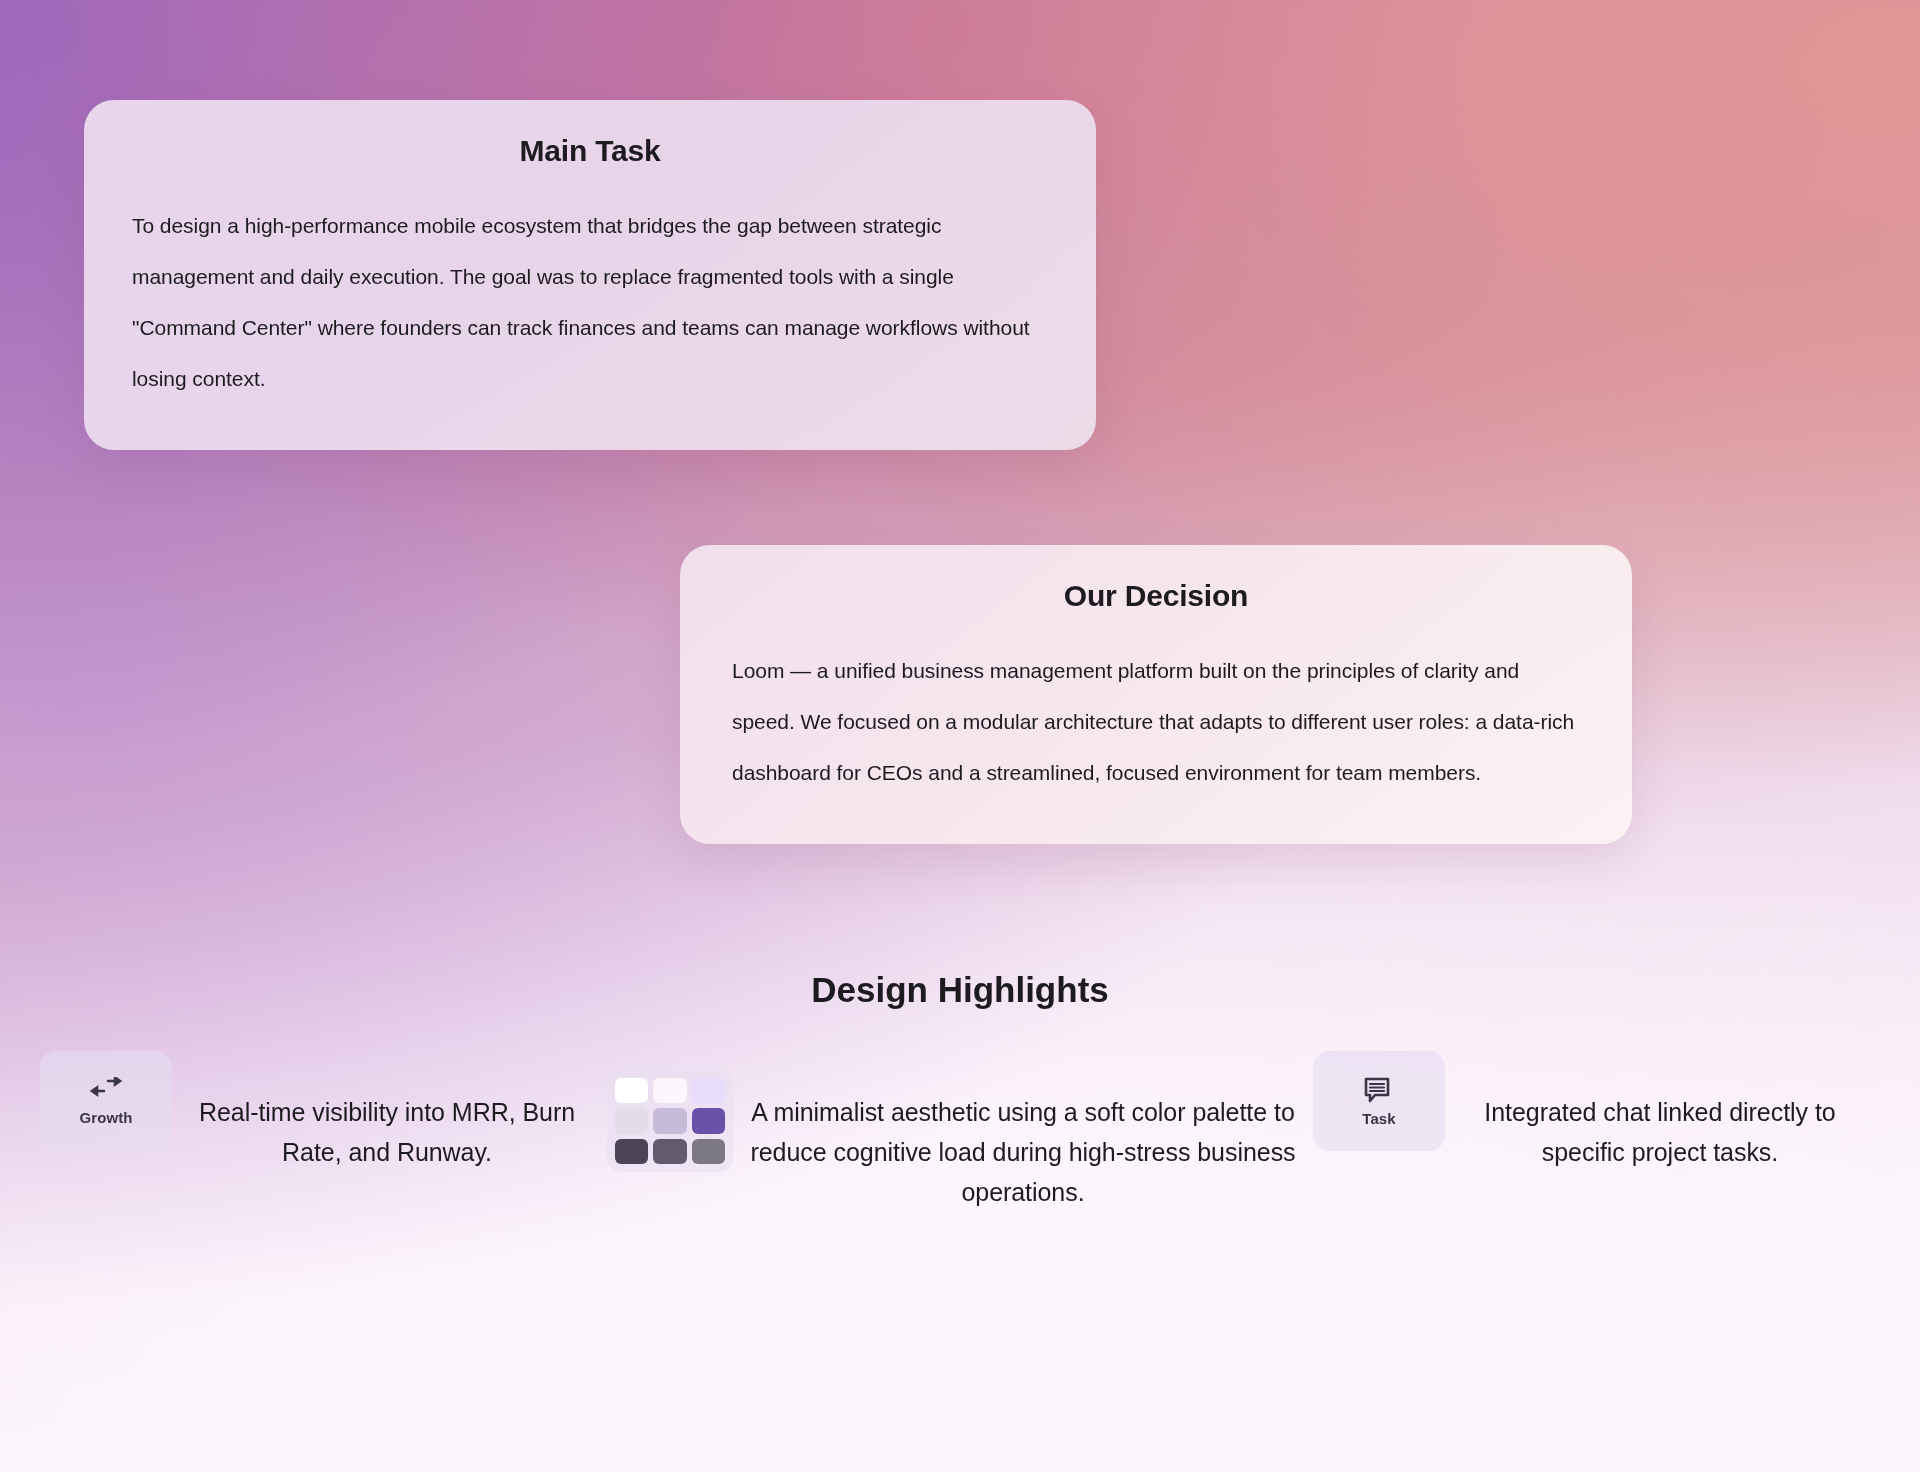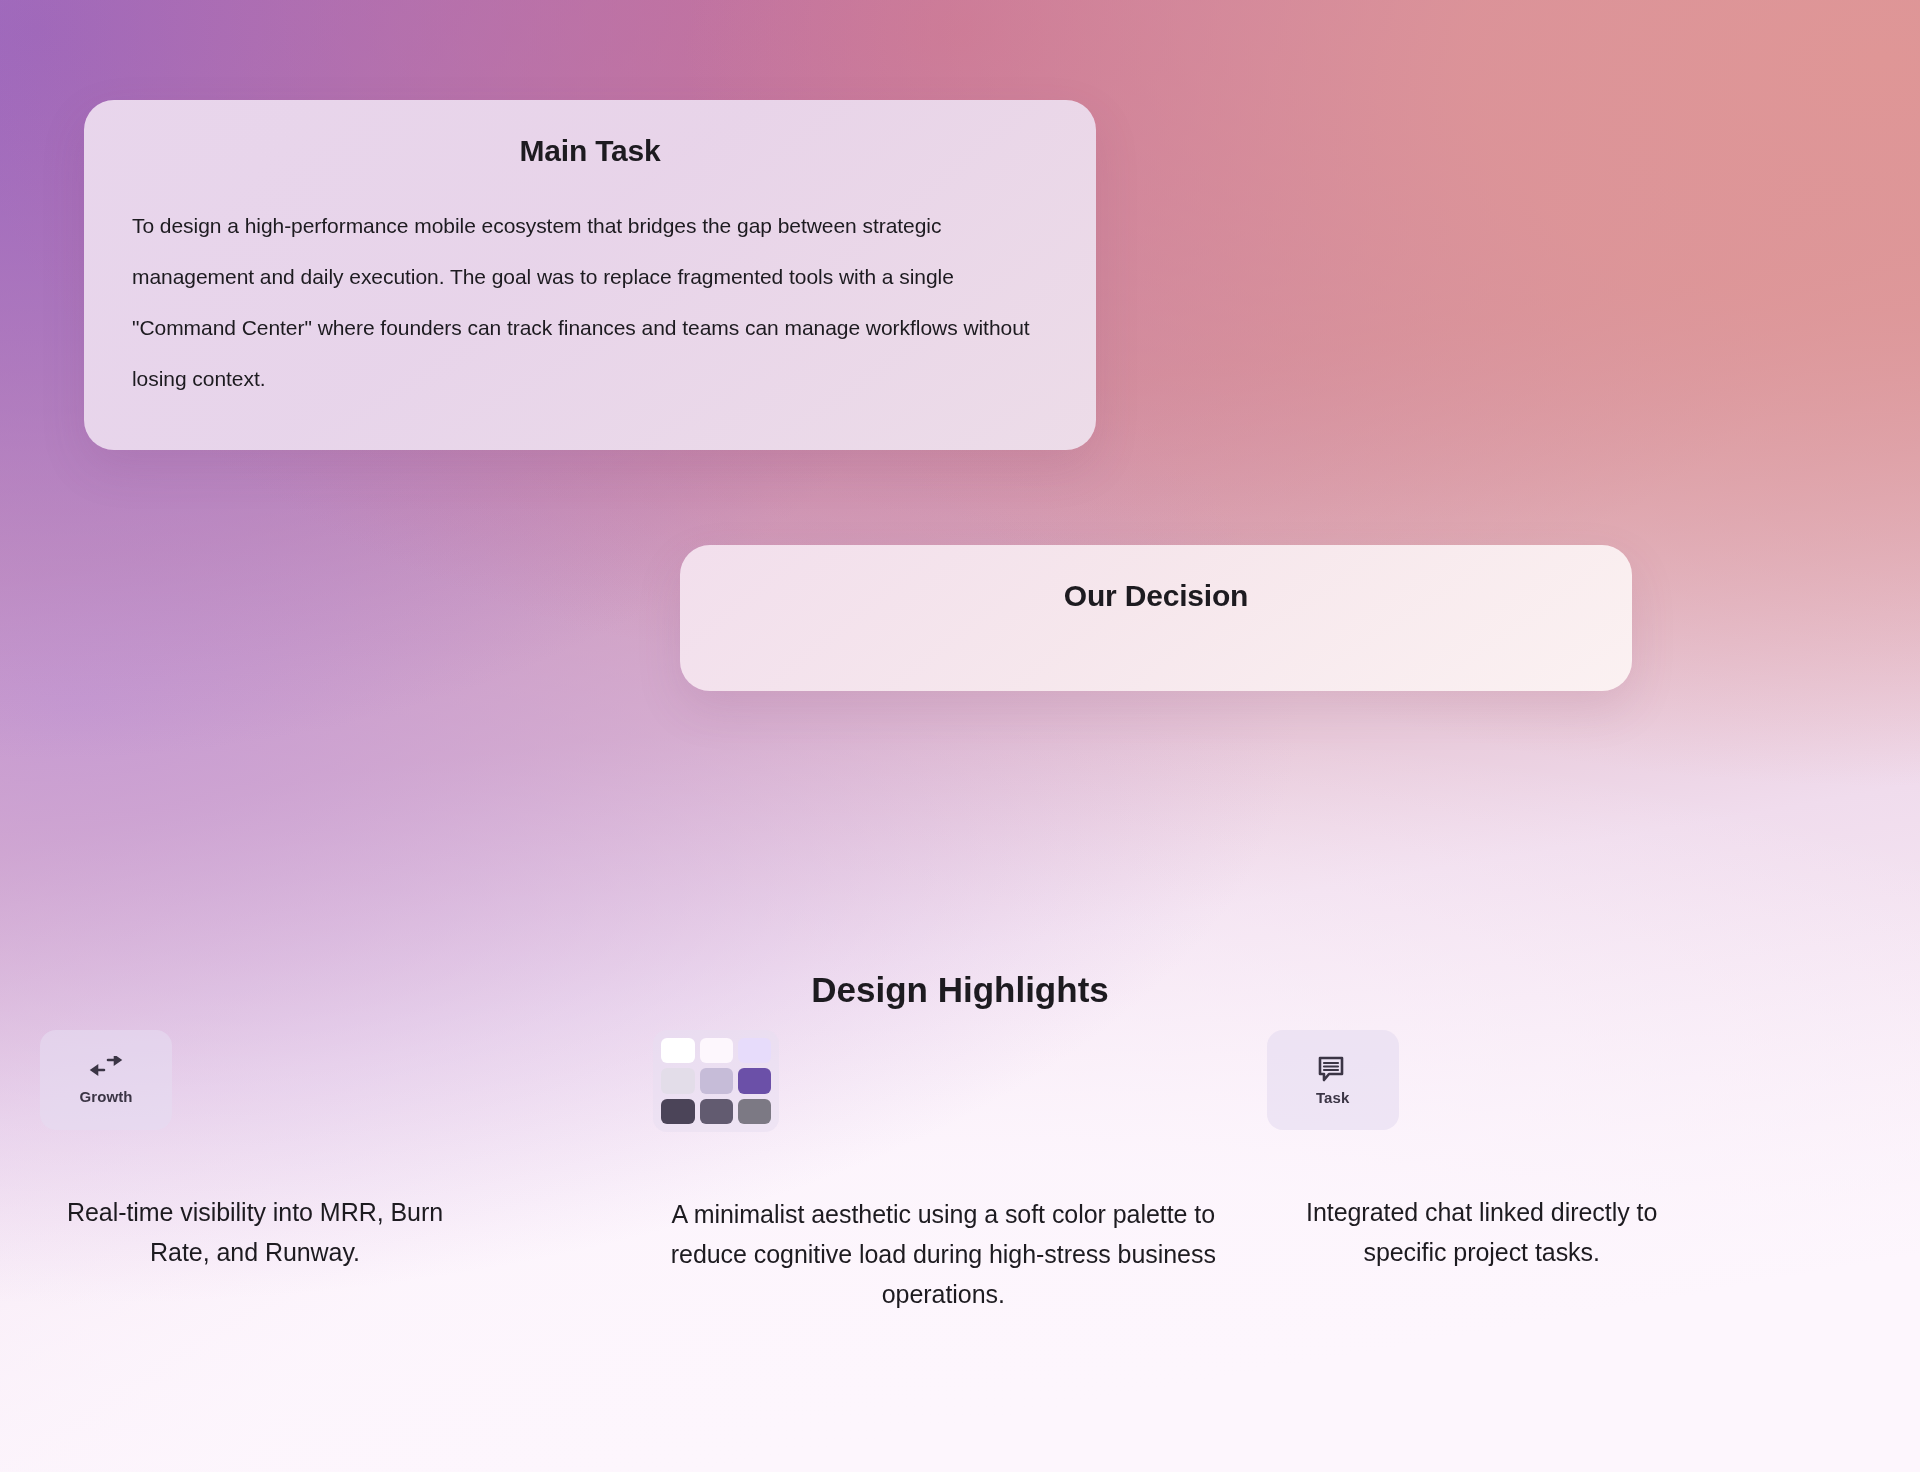--- a/index.html
+++ b/index.html
@@ -87,21 +87,21 @@
     top: 1030px;
     left: 40px;
     width: 1840px;
     display: flex;
     align-items: flex-start;
   }
 
   .highlight-col {
     flex: 1 1 0;
     display: flex;
-    flex-direction: column;
+    align-items: center;
   }
 
   .tile {
     width: 132px;
     height: 100px;
     border-radius: 16px;
     background: rgba(229,219,240,0.62);
     display: flex;
     flex-direction: column;
     align-items: center;
@@ -157,20 +157,21 @@
 
 <div id="frame">
 
   <section class="card" id="card-main-task">
     <h2 class="card-title">Main Task</h2>
     <p class="card-body">To design a high-performance mobile ecosystem that bridges the gap between strategic management and daily execution. The goal was to replace fragmented tools with a single "Command Center" where founders can track finances and teams can manage workflows without losing context.</p>
   </section>
 
   <section class="card" id="card-our-decision">
     <h2 class="card-title">Our Decision</h2>
+    <p class="card-body">Loom — a unified business management platform built on the principles of clarity and speed. We focused on a modular architecture that adapts to different user roles: a data-rich dashboard for CEOs and a streamlined, focused environment for team members.</p>
   </section>
 
   <h3 id="highlights-heading">Design Highlights</h3>
 
   <div id="highlights-row">
 
     <div class="highlight-col">
       <div class="tile">
         <span class="tile-icon">
           <svg width="34" height="28" viewBox="0 0 34 28" fill="none">

